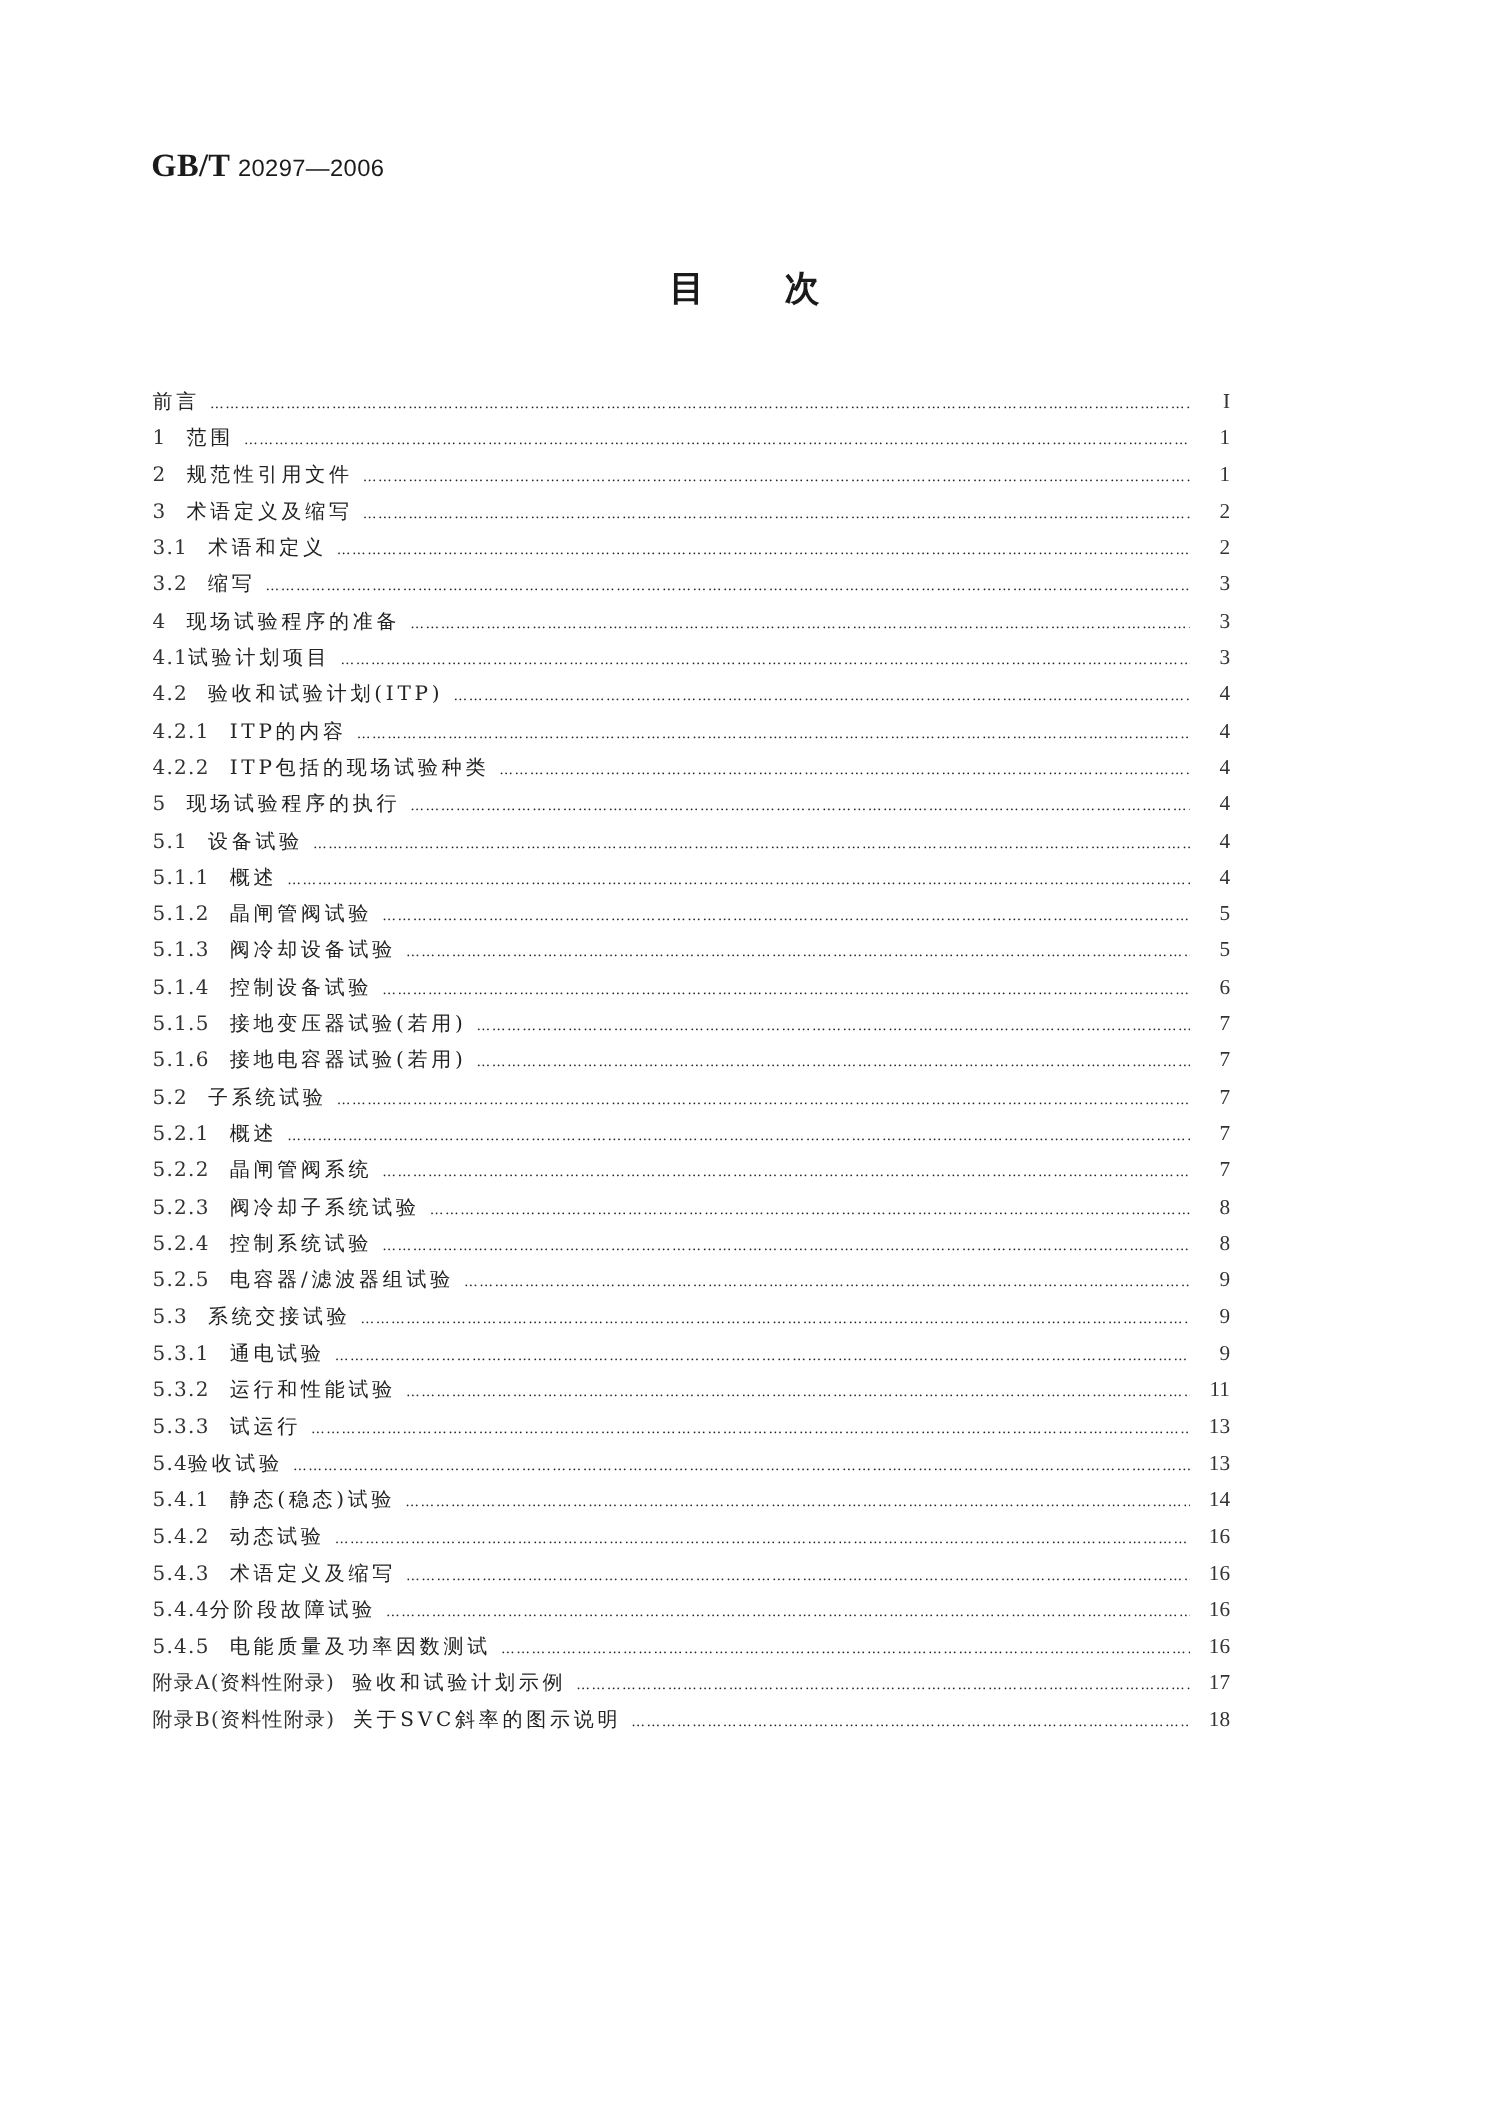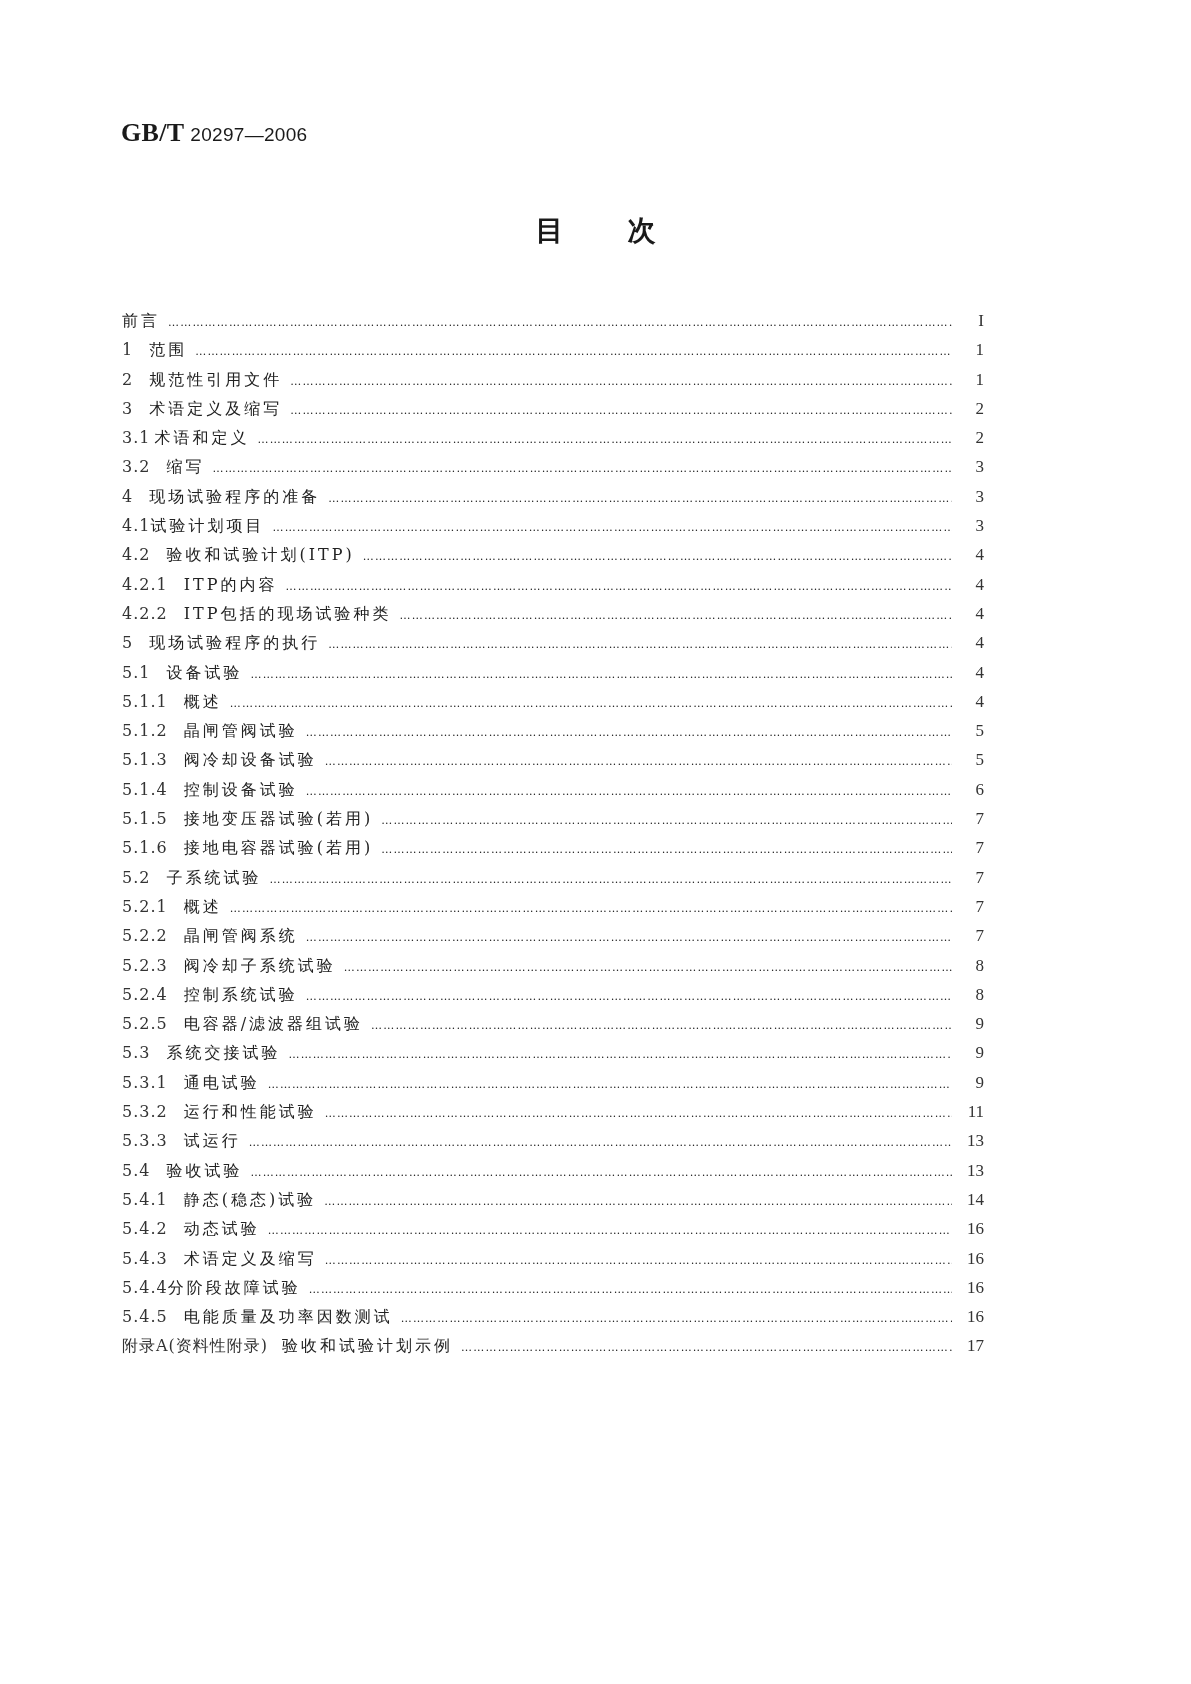--- a/index.html
+++ b/index.html
@@ -51,21 +51,21 @@
       <span class="toc-dots"></span>
       <span class="toc-page">1</span>
     </div>
     <div class="toc-row">
       <span class="toc-num" style="margin-right: 16px;">3</span>
       <span class="toc-label">术语定义及缩写</span>
       <span class="toc-dots"></span>
       <span class="toc-page">2</span>
     </div>
     <div class="toc-row">
-      <span class="toc-num" style="margin-right: 4px;">3.1</span>
+      <span class="toc-num" style="margin-right: 16px;">3.1</span>
       <span class="toc-label">术语和定义</span>
       <span class="toc-dots"></span>
       <span class="toc-page">2</span>
     </div>
     <div class="toc-row">
       <span class="toc-num" style="margin-right: 16px;">3.2</span>
       <span class="toc-label">缩写</span>
       <span class="toc-dots"></span>
       <span class="toc-page">3</span>
     </div>
@@ -201,21 +201,21 @@
       <span class="toc-dots"></span>
       <span class="toc-page">11</span>
     </div>
     <div class="toc-row">
       <span class="toc-num" style="margin-right: 16px;">5.3.3</span>
       <span class="toc-label">试运行</span>
       <span class="toc-dots"></span>
       <span class="toc-page">13</span>
     </div>
     <div class="toc-row">
-      <span class="toc-num" style="margin-right: 16px;">5.4</span>
+      <span class="toc-num" style="">5.4</span>
       <span class="toc-label">验收试验</span>
       <span class="toc-dots"></span>
       <span class="toc-page">13</span>
     </div>
     <div class="toc-row">
       <span class="toc-num" style="margin-right: 16px;">5.4.1</span>
       <span class="toc-label">静态(稳态)试验</span>
       <span class="toc-dots"></span>
       <span class="toc-page">14</span>
     </div>
@@ -242,13 +242,19 @@
       <span class="toc-label">电能质量及功率因数测试</span>
       <span class="toc-dots"></span>
       <span class="toc-page">16</span>
     </div>
     <div class="toc-row">
       <span class="toc-num" style="margin-right: 14px;">附录A(资料性附录)</span>
       <span class="toc-label">验收和试验计划示例</span>
       <span class="toc-dots"></span>
       <span class="toc-page">17</span>
     </div>
+    <div class="toc-row">
+      <span class="toc-num" style="margin-right: 14px;">附录B(资料性附录)</span>
+      <span class="toc-label">关于SVC斜率的图示说明</span>
+      <span class="toc-dots"></span>
+      <span class="toc-page">18</span>
+    </div>
   </div>
 
 </body></html>

